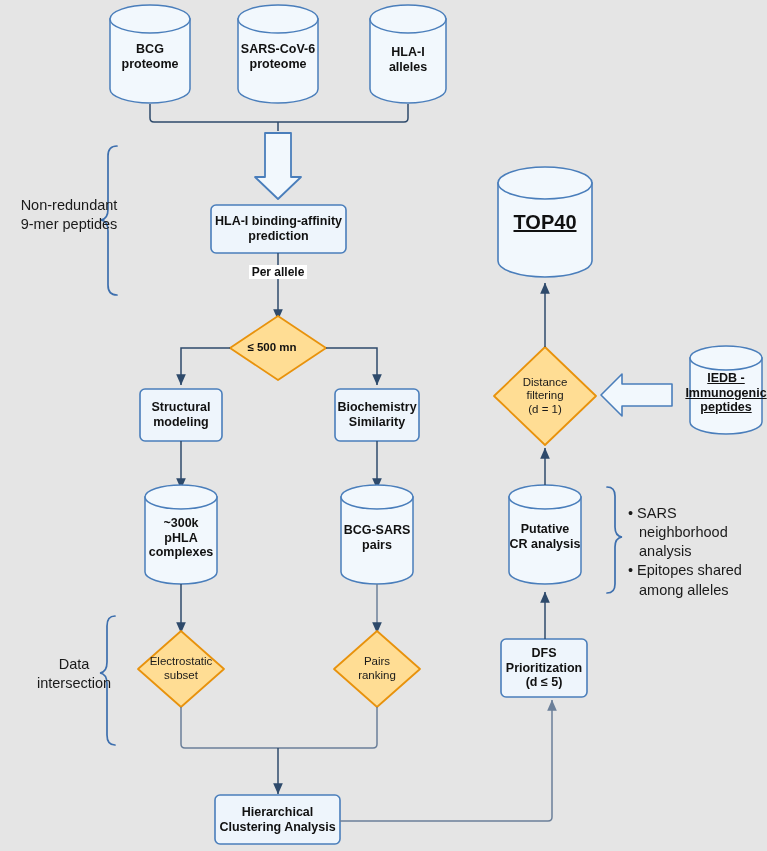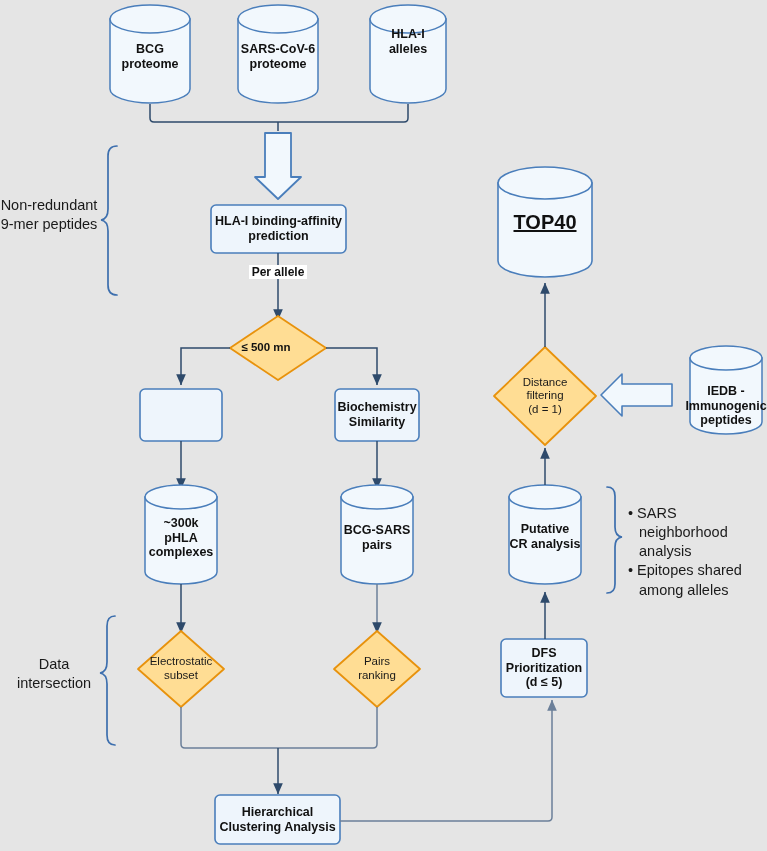--- a/index.html
+++ b/index.html
@@ -71,20 +71,21 @@
     padding: 0 3px;
   }
   .side-text {
     position: absolute;
     font-size: 14.5px;
     color: #1a1a1a;
     line-height: 1.3;
     text-align: center;
     white-space: pre-line;
     pointer-events: none;
+    padding-left: 20px;
   }
   .bullets {
     position: absolute;
     font-size: 14.5px;
     color: #1a1a1a;
     line-height: 1.32;
     pointer-events: none;
   }
   .bullets div {
     text-indent: -11px;
@@ -189,32 +190,34 @@
 
     <path d="M115,616 Q107,616 107,626 L107,662 Q107,672 100,673 Q107,674 107,684 L107,735 Q107,745 115,745" fill="none" stroke="#3d6fae" stroke-width="1.7" stroke-linecap="round"></path>
 
     <path d="M607,487 Q615,487 615,496 L615,527 Q615,536 622,537 Q615,538 615,547 L615,584 Q615,593 607,593" fill="none" stroke="#3d6fae" stroke-width="1.7" stroke-linecap="round"></path>
   </svg>
 
   <div class="node-label cyl-label" style="left:110px; top:25px; width:80px; height:64px;">BCG
 proteome</div>
   <div class="node-label cyl-label" style="left:232px; top:25px; width:92px; height:64px;">SARS-CoV-6
 proteome</div>
-  <div class="node-label cyl-label" style="left:370px; top:10px; width:76px; height:64px;">HLA-I
+  <div class="node-label cyl-label" style="left:370px; top:28px; width:76px; height:64px;">HLA-I
 alleles</div>
 
   <div class="node-label box-label" style="left:211px; top:205px; width:135px; height:48px;">HLA-I binding-affinity
 prediction</div>
 
   <div class="node-label" style="left:218px; top:263px; width:120px; height:18px;">
     <span class="edge-label">Per allele</span>
   </div>
 
-  <div class="node-label diamond-label-b" style="left:218px; top:334px; width:96px; height:28px;">≤ 500 mn</div>
-
+  <div class="node-label diamond-label-b" style="left:224px; top:334px; width:96px; height:28px;">≤ 500 mn</div>
+
+  <div class="node-label box-label" style="left:140px; top:389px; width:82px; height:52px;">Structural
+modeling</div>
   <div class="node-label box-label" style="left:335px; top:389px; width:84px; height:52px;">Biochemistry
 Similarity</div>
 
   <div class="node-label cyl-label" style="left:145px; top:505px; width:72px; height:66px;">~300k
 pHLA
 complexes</div>
   <div class="node-label cyl-label" style="left:338px; top:509px; width:78px; height:58px;">BCG-SARS
 pairs</div>
 
   <div class="node-label diamond-label" style="left:138px; top:652px; width:86px; height:34px;">Electrostatic
@@ -229,21 +232,21 @@
 Prioritization
 (d ≤ 5)</div>
 
   <div class="node-label cyl-label" style="left:509px; top:511px; width:72px; height:52px;">Putative
 CR analysis</div>
 
   <div class="node-label diamond-label" style="left:500px; top:370px; width:90px; height:52px;">Distance
 filtering
 (d = 1)</div>
 
-  <div class="node-label cyl-label" style="left:688px; top:378px; width:76px; height:56px;">IEDB -
+  <div class="node-label cyl-label" style="left:688px; top:365px; width:76px; height:56px;text-decoration:underline;">IEDB -
 Immunogenic
 peptides</div>
 
   <div class="node-label cyl-label-big" style="left:498px; top:190px; width:94px; height:66px;">TOP40</div>
 
   <div class="side-text" style="left:0px; top:196px; width:98px;">Non-redundant
 9-mer peptides</div>
   <div class="side-text" style="left:8px; top:655px; width:92px;">Data
 intersection</div>
 

